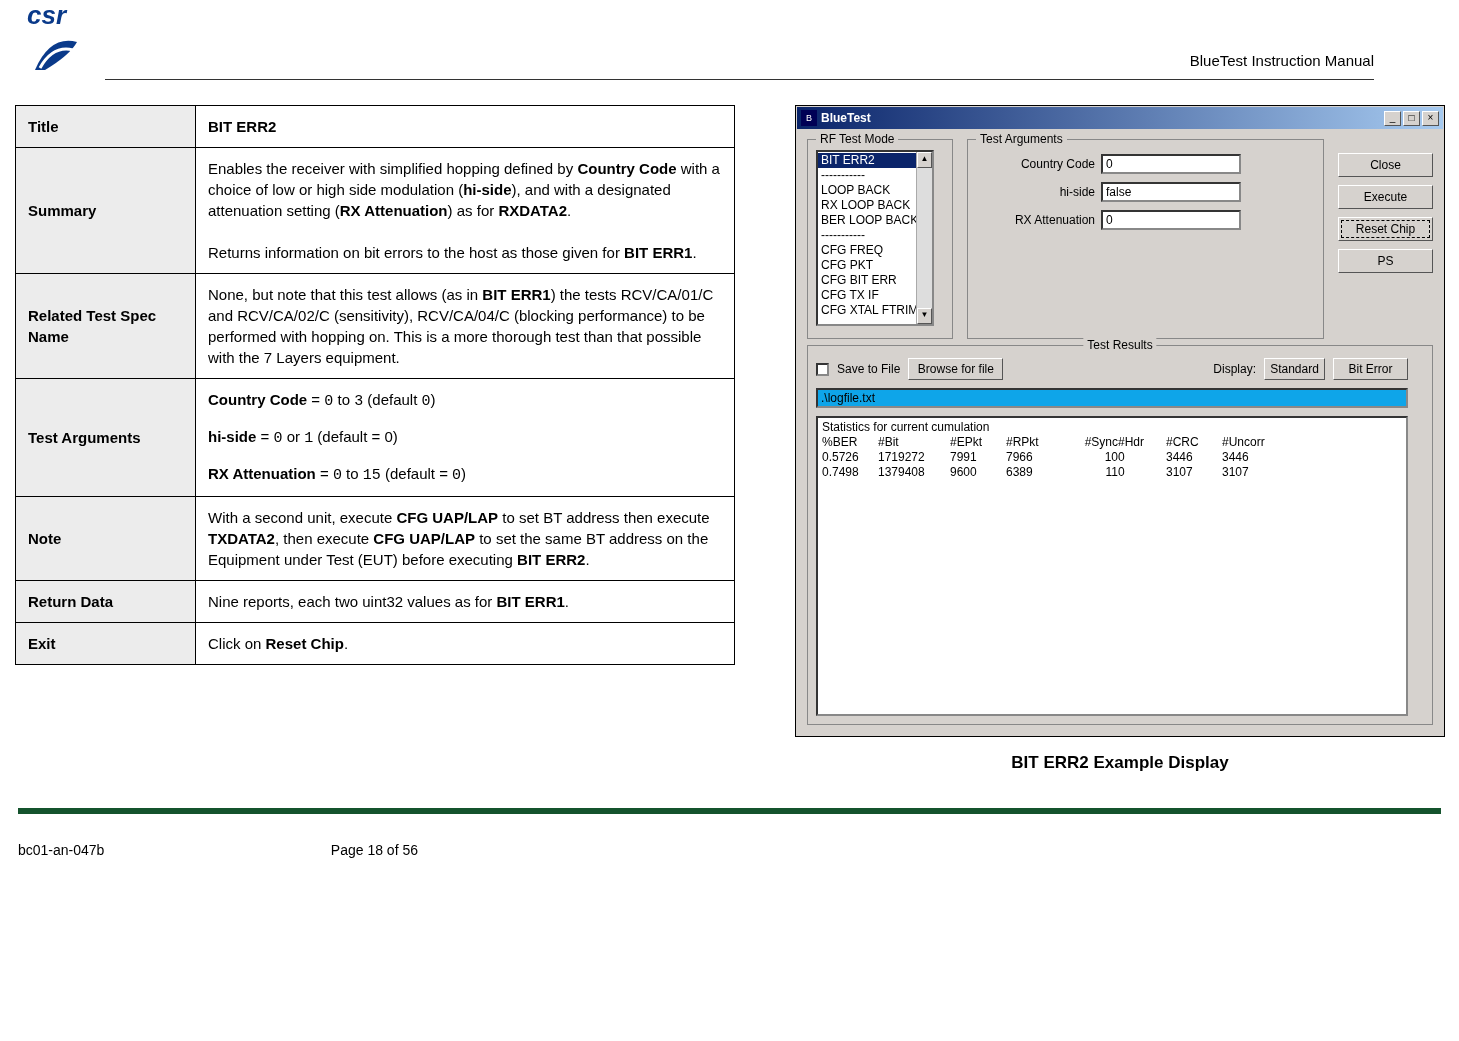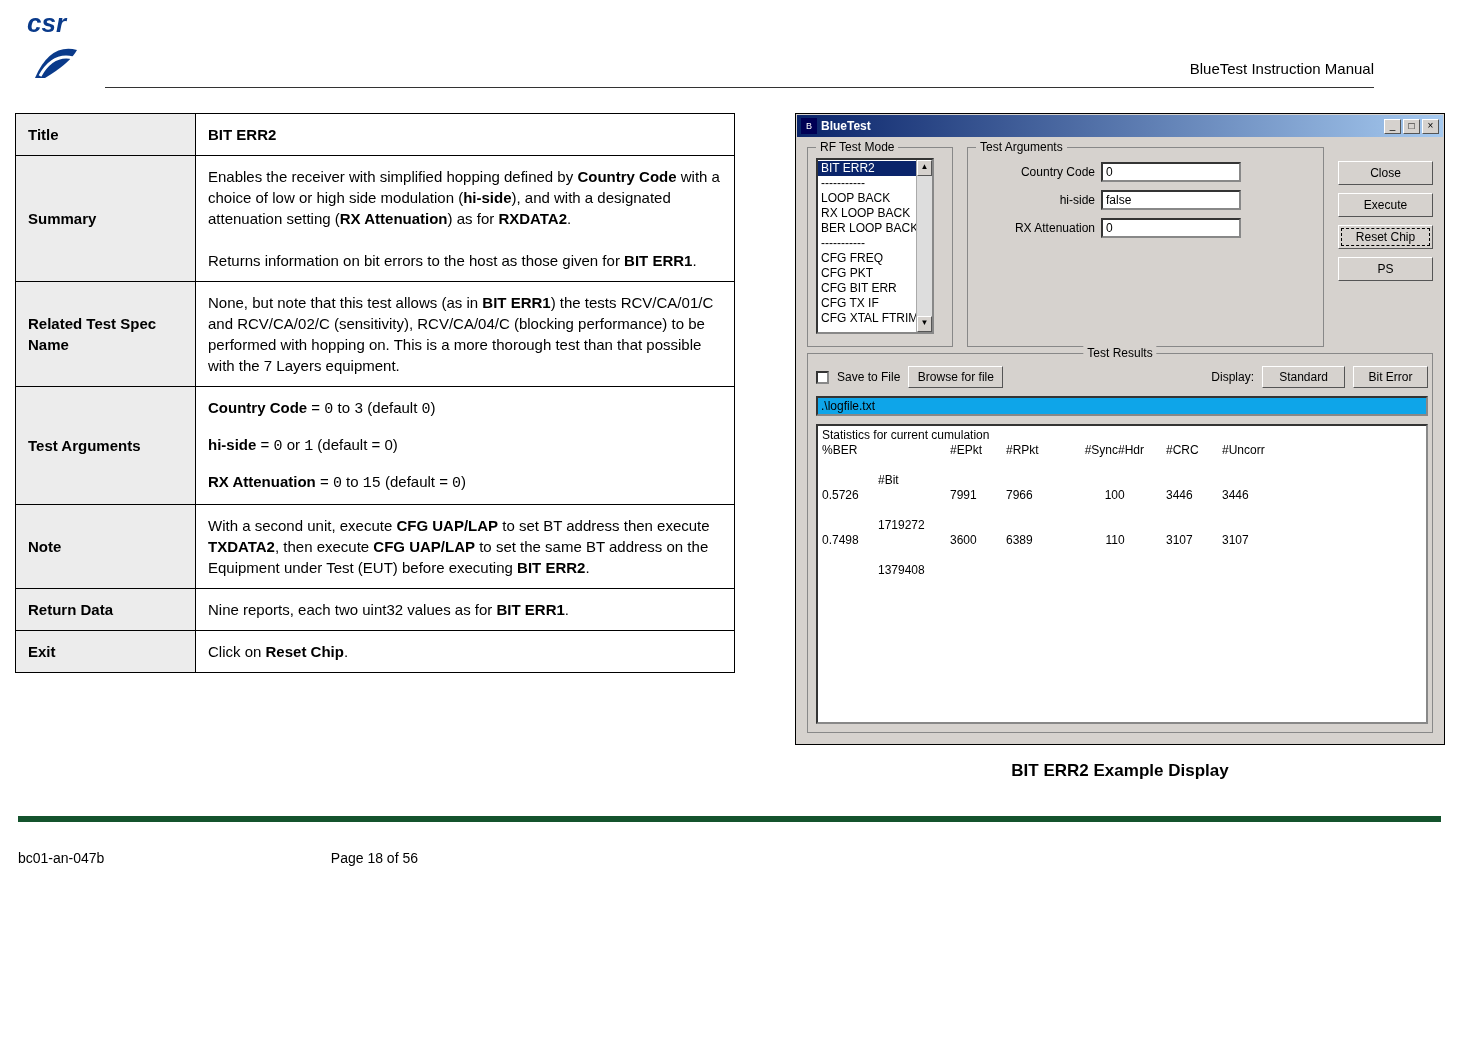--- a/index.html
+++ b/index.html
@@ -1,18 +1,18 @@
 <!DOCTYPE html>
 <html><head>
 <meta charset="utf-8">
 <style>
   * { box-sizing: border-box; margin: 0; padding: 0; }
   body { font-family: Arial, Helvetica, sans-serif; font-size: 15px; color: #000; background: #fff; width: 1459px; }
   
-  .page-header { display: flex; align-items: center; padding: 0 20px 0 15px; border-bottom: 1px solid #333; margin: 8px 85px 0 105px; position: relative; height: 80px; }
+  .page-header { display: flex; align-items: center; padding: 0 20px 0 15px; border-bottom: 1px solid #333; margin: 0 85px 0 105px; position: relative; height: 80px; }
   .logo { position: absolute; left: -90px; top: 0; width: 80px; height: 80px; }
   .doc-title { position: absolute; right: 0; bottom: 10px; font-size: 15px; }
   
   .content { display: flex; padding: 25px 15px 25px 15px; gap: 60px; }
   .left-col { flex: 0 0 720px; }
   .right-col { flex: 1; display: flex; flex-direction: column; align-items: center; }
   
   table.spec { border-collapse: collapse; width: 100%; }
   table.spec td { border: 1px solid #000; padding: 10px 12px; vertical-align: middle; font-size: 15px; line-height: 1.4; }
   table.spec td.label { background: #ececec; font-weight: bold; width: 180px; }
@@ -43,31 +43,31 @@
   .args-box { flex: 1; height: 200px; display: flex; flex-direction: column; gap: 8px; padding-top: 14px;}
   .arg-row { display: flex; align-items: center; }
   .arg-label { width: 125px; text-align: right; font-size: 12px; padding-right: 6px; }
   .arg-input { width: 140px; height: 20px; background: #fff; border: 2px inset #888; font-size: 12px; padding: 0 3px; line-height: 16px; }
   
   .side-btns { width: 95px; display: flex; flex-direction: column; gap: 8px; padding-top: 14px; }
   .wbtn { height: 24px; background: #d6d2ce; border: 1px solid #fff; border-right-color:#555; border-bottom-color:#555; font-size: 12px; cursor:pointer;}
   .wbtn.dashed { outline: 1px dashed #000; outline-offset: -4px; }
   
   .results-row { padding: 0 10px 10px 10px; }
-  .results-box { width: 100%; padding: 12px 4px 8px 8px; position: relative; border: 1px solid #888;}
+  .results-box { width: 100%; padding: 12px 24px 8px 8px; position: relative; border: 1px solid #888;}
   .results-box .gbox-label { left: 50%; transform: translateX(-50%); }
   .res-top { display: flex; align-items: center; gap: 8px; margin-bottom: 8px; }
   .chk { width: 13px; height: 13px; background: #fff; border: 2px inset #888; }
   .res-top .txt { font-size: 12px; }
   .res-top .spacer { flex: 1; }
   .path-input { width: 100%; height: 20px; background: #0ea5e9; border: 2px inset #888; font-size: 12px; padding: 0 3px; line-height: 16px; margin-bottom: 8px; }
   .stats-area { width: 100%; height: 300px; background: #fff; border: 2px inset #888; font-family: Arial; font-size: 12px; padding: 2px 4px; line-height: 15px; overflow:hidden;}
   .stat-row { display: flex; }
   .stat-row span { display: inline-block; }
-  .c0{width:56px;} .c1{width:72px;margin-top:30px;} .c2{width:56px;} .c3{width:58px;} .c4{width:54px;text-align:right;} .c5{width:48px;} .c6{width:56px;} .c7{width:60px;}
+  .c0{width:56px;} .c1{width:72px;} .c2{width:56px;} .c3{width:58px;} .c4{width:54px;text-align:right;} .c5{width:48px;} .c6{width:56px;} .c7{width:60px;}
   
   .caption { margin-top: 16px; font-weight: bold; font-size: 17px; text-align: center; }
   
   .page-footer { border-top: 6px solid #14532d; margin: 10px 18px 0 18px; padding: 28px 0 10px 0; display: flex; font-size: 14px; }
   .page-footer .fl { flex: 0 0 200px; }
   .page-footer .fc { flex: 1; text-align: center; }
   .page-footer .fr { flex: 0 0 200px; text-align: right; }
 </style>
 </head>
 <body>
@@ -181,21 +181,21 @@
       </div>
       <div class="results-row">
         <div class="results-box">
           <div class="gbox-label">Test Results</div>
           <div class="res-top">
             <div class="chk"></div>
             <span class="txt">Save to File</span>
             <button class="wbtn" style="width:95px;height:22px">Browse for file</button>
             <div class="spacer"></div>
             <span class="txt">Display:</span>
-            <button class="wbtn" style="width:83px;height:22px">Standard</button>
+            <button class="wbtn" style="width:61px;height:22px">Standard</button>
             <button class="wbtn" style="width:75px;height:22px">Bit Error</button>
           </div>
           <div class="path-input">.\logfile.txt</div>
           <div class="stats-area">
             <div>Statistics for current cumulation</div>
             <div class="stat-row" id="stats-hdr">
                 <span class="c0">%BER</span>
                 <span class="c1">#Bit</span>
                 <span class="c2">#EPkt</span>
                 <span class="c3">#RPkt</span>
@@ -211,21 +211,21 @@
                   <span class="c2">7991</span>
                   <span class="c3">7966</span>
                   <span class="c4">10</span>
                   <span class="c5">0</span>
                   <span class="c6">3446</span>
                   <span class="c7">3446</span>
                 </div>
                 <div class="stat-row">
                   <span class="c0">0.7498</span>
                   <span class="c1">1379408</span>
-                  <span class="c2">3600</span>
+                  <span class="c2">9600</span>
                   <span class="c3">6389</span>
                   <span class="c4">11</span>
                   <span class="c5">0</span>
                   <span class="c6">3107</span>
                   <span class="c7">3107</span>
                 </div>
               </div>
           </div>
         </div>
       </div>

